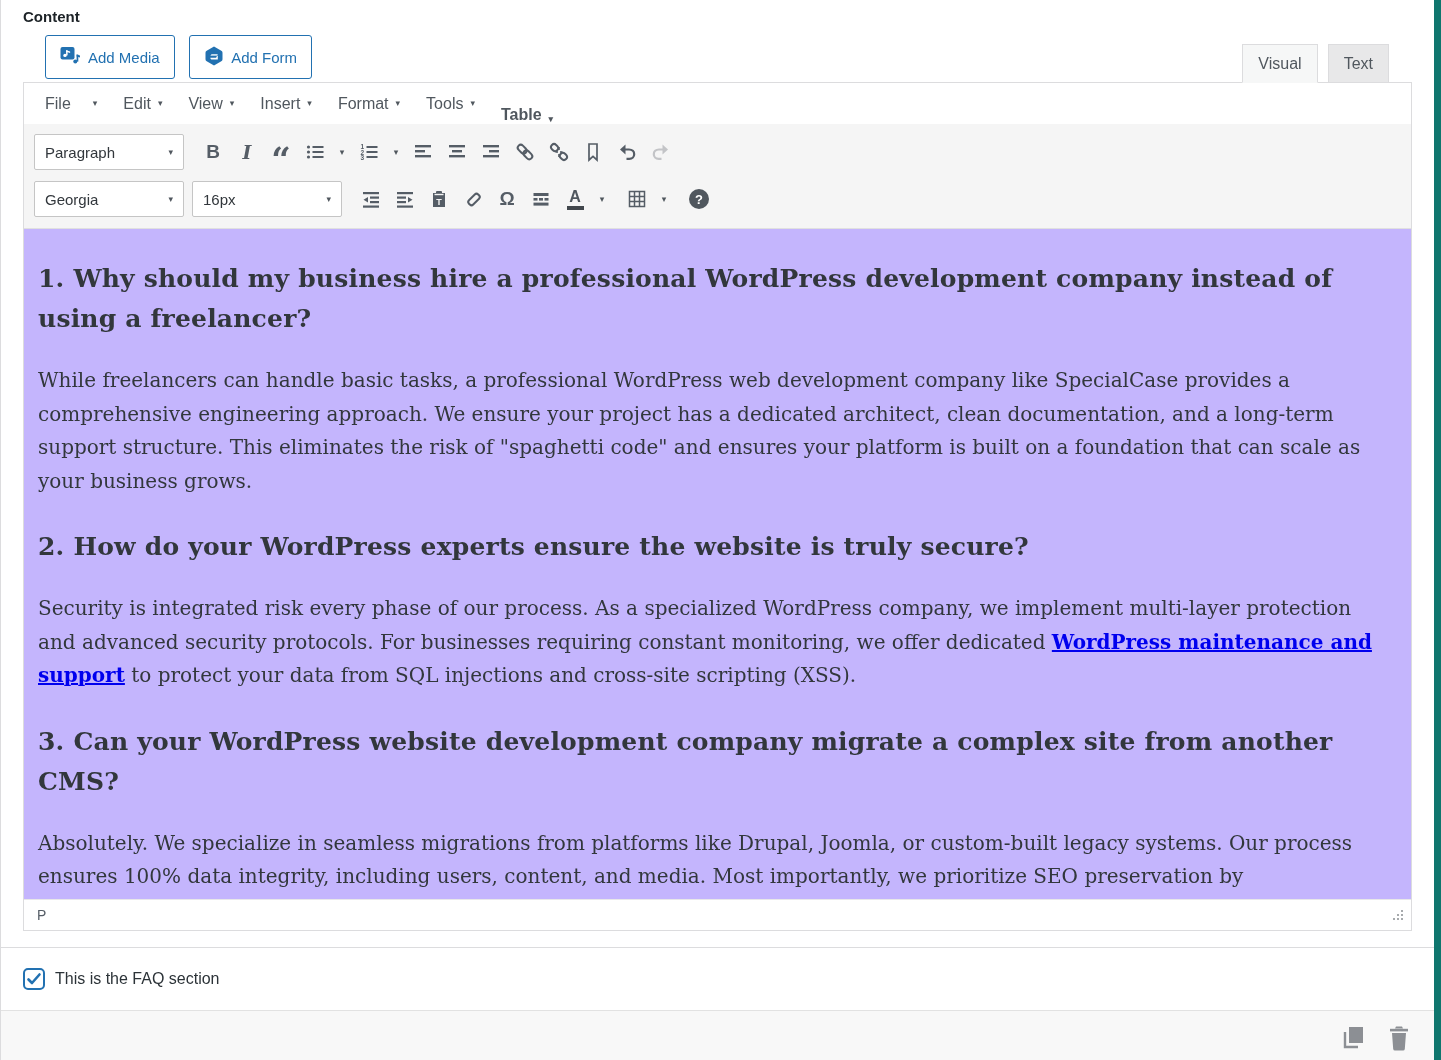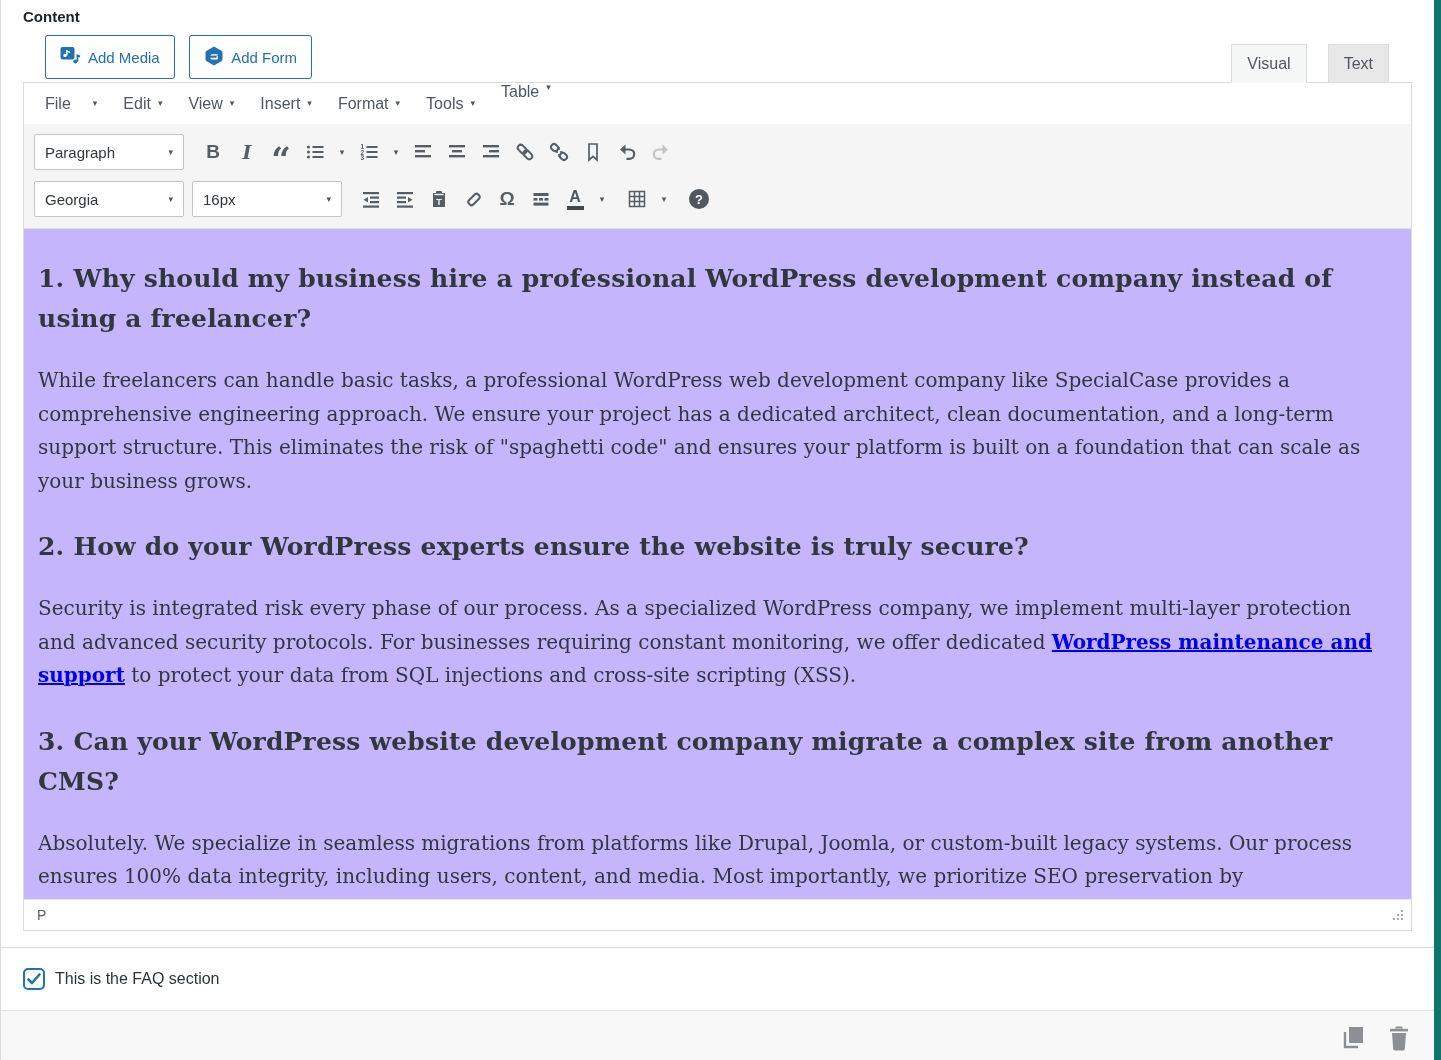--- a/index.html
+++ b/index.html
@@ -7,21 +7,21 @@
     font-family:"Liberation Sans", sans-serif; }
   .outer { width:1441px; height:1060px; border-left:1px solid #dcdcde; border-right:7px solid #0f766e; background:#fff; }
   .top-pad { padding:8px 22px 0 22px; }
   .field-label { font-size:15px; font-weight:700; color:#1d2327; padding-bottom:10px; }
 
   
   .media-row { position:relative; height:47px; margin:0 22px 0 22px; }
   .media-btn { display:inline-flex; align-items:center; gap:7px; height:44px; padding:0 14px;
     background:#fff; border:1px solid #2271b1; border-radius:3px; color:#2271b1; font-size:15px;
     cursor:pointer; margin-right:10px; vertical-align:top; }
-  .tabs { position:absolute; right:1px; bottom:-1px; display:flex; gap:21px; z-index:3; }
+  .tabs { position:absolute; right:1px; bottom:-1px; display:flex; gap:10px; z-index:3; }
   .tab { height:39px; padding:0 15px; display:flex; align-items:center; font-size:16px; color:#50575e; cursor:pointer; }
   .tab.active { background:#f6f7f7; border:1px solid #dcdcde; border-bottom:1px solid #f6f7f7; }
   .tab.inactive { background:#e8e8e9; border:1px solid #dcdcde; border-bottom:1px solid #dcdcde; }
 
   
   .editor { margin:0 22px; border:1px solid #dcdcde; background:#fff; position:relative; z-index:1; }
   .menubar { display:flex; align-items:center; height:41px; background:#fff; padding-left:8px; }
   .menu-item { display:flex; align-items:center; gap:7px; padding:0 13px; height:100%；
     cursor:pointer; }
   .menu-item span.lbl { font-size:16px; color:#50575e; }
@@ -132,21 +132,21 @@
           <span class="caret">▾</span>
       </div>
       <div class="menu-item" style="display:flex;align-items:center;gap:7px;padding:0 13px;height:100%;cursor:pointer;">
         <span class="lbl">Format</span>
           <span class="caret">▾</span>
       </div>
       <div class="menu-item" style="display:flex;align-items:center;gap:7px;padding:0 13px;height:100%;cursor:pointer;">
         <span class="lbl">Tools</span>
           <span class="caret">▾</span>
       </div>
-      <div class="menu-item" style="display:flex;align-items:flex-start;gap:7px;padding:0 13px;height:100%;cursor:pointer;">
+      <div class="menu-item" style="display:flex;align-items:flex-end;gap:7px;padding:0 13px;height:100%;cursor:pointer;font-weight:bold;">
         <span class="lbl">Table</span>
           <span class="caret">▾</span>
       </div>
     </div>
 
     <div class="toolbars">
       <div class="tbrow">
         <div class="mce-select">
           <span class="val">Paragraph</span>
           <span class="caret">▾</span>

